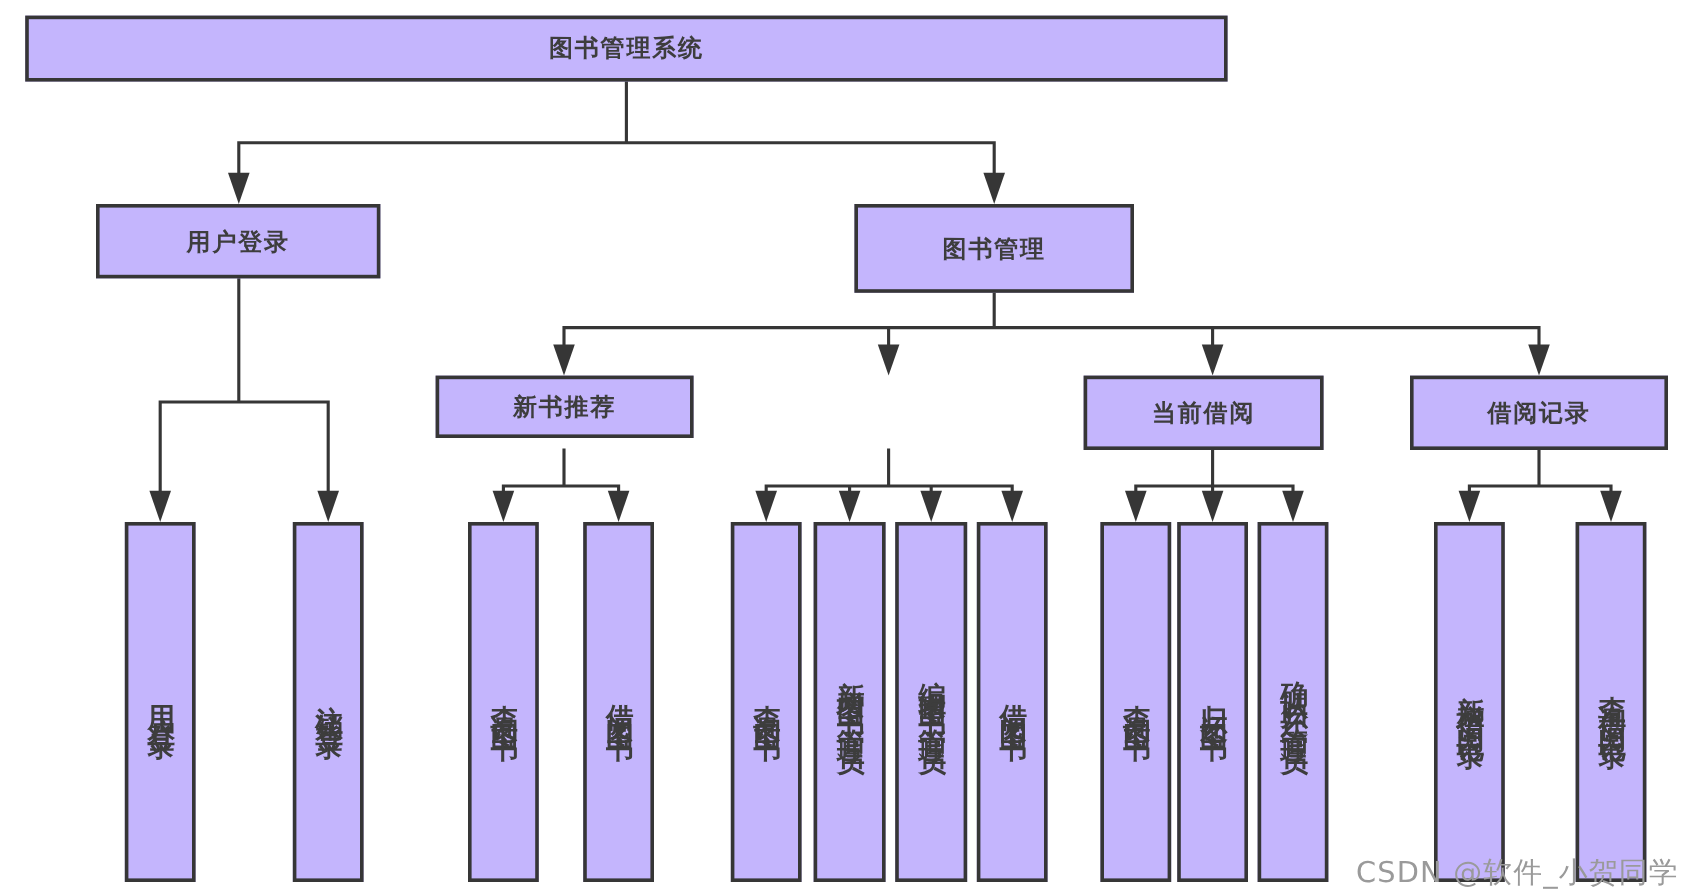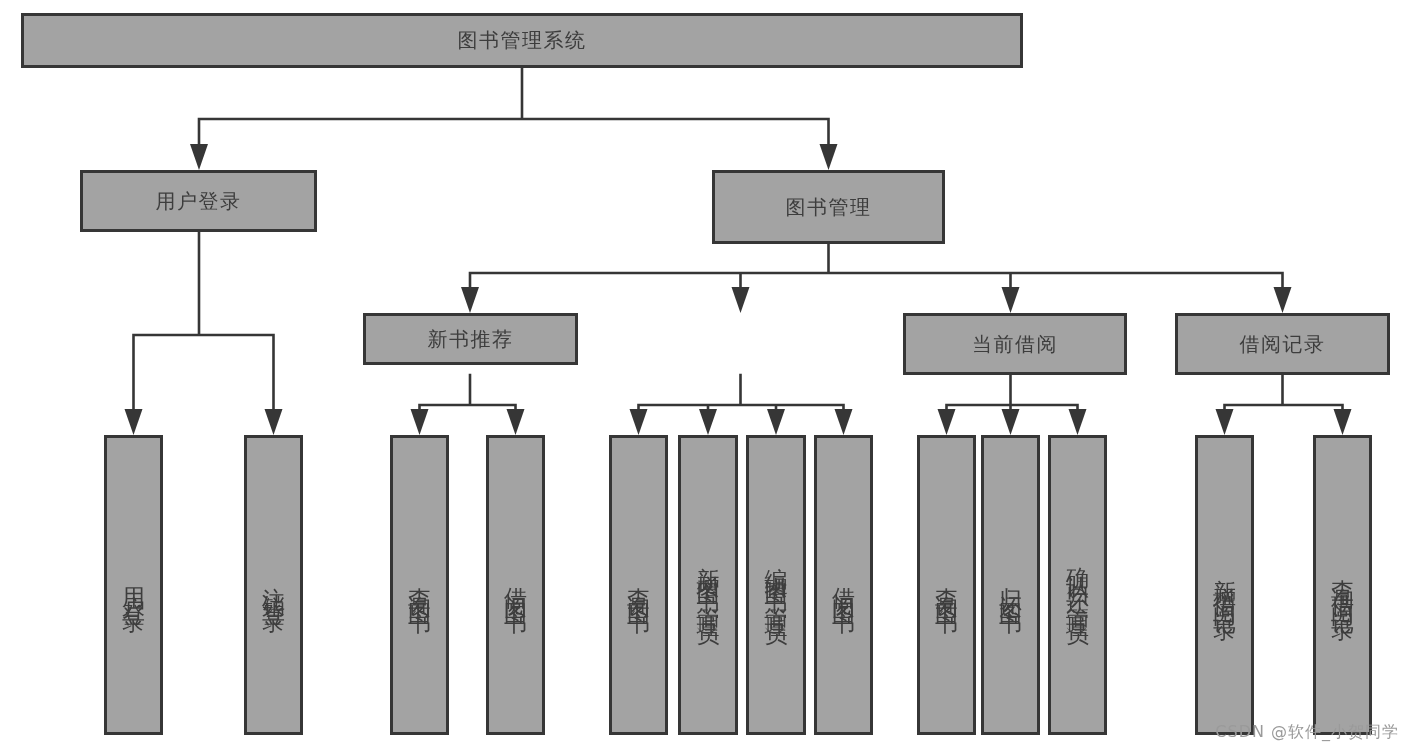--- a/index.html
+++ b/index.html
@@ -16,37 +16,38 @@
     font-family:"DejaVu Sans","Liberation Sans",sans-serif;
     overflow:hidden;
   }
   .wires{position:absolute;left:0;top:0;width:1405px;height:747px;}
   .wire{fill:none;stroke:var(--line);stroke-width:2.6;stroke-linecap:square;}
   .arrow{fill:var(--line);stroke:none;}
   .box{
     position:absolute;
     box-sizing:border-box;
     border:3px solid var(--line);
-    background:#a3a3a3;
+    background:#c4b5fd;
     color:var(--text);
     display:flex;align-items:center;justify-content:center;
     text-align:center;
+    font-weight:bold;
   }
   .hbox{font-size:20px;letter-spacing:1.5px;}
   .vbox{
     writing-mode:vertical-rl;
     text-orientation:mixed;
     font-size:23px;
     letter-spacing:8px;
     line-height:1;
   }
   .watermark{
     position:absolute;
     right:6px;bottom:4px;
-    font-size:16px;
+    font-size:24px;
     color:var(--wm);
     letter-spacing:1px;
     z-index:5;
     white-space:nowrap;
   }
 </style>
 </head>
 <body>
 
 <div class="stage">
@@ -86,21 +87,21 @@
     <polygon class="arrow" points="1215.5,409 1233.5,409 1224.5,435"></polygon>
     <polygon class="arrow" points="1333.5,409 1351.5,409 1342.5,435"></polygon>
   </svg>
 
   <div class="box hbox" style="left:21px;top:13px;width:1002px;height:55px">图书管理系统</div>
 
   <div class="box hbox" style="left:80px;top:170px;width:237px;height:62px">用户登录</div>
   <div class="box hbox" style="left:712px;top:170px;width:233px;height:74px">图书管理</div>
 
   <div class="box hbox" style="left:363px;top:313px;width:215px;height:52px">新书推荐</div>
-  <div class="box hbox" style="left:903px;top:313px;width:224px;height:62px">当前借阅</div>
+  <div class="box hbox" style="left:903px;top:313px;width:200px;height:62px">当前借阅</div>
   <div class="box hbox" style="left:1175px;top:313px;width:215px;height:62px">借阅记录</div>
 
   <div class="box vbox" style="left:104px;top:435px;width:59px;height:300px">用户登录</div>
   <div class="box vbox" style="left:244px;top:435px;width:59px;height:300px">注销登录</div>
 
   <div class="box vbox" style="left:390px;top:435px;width:59px;height:300px">查询图书</div>
   <div class="box vbox" style="left:486px;top:435px;width:59px;height:300px">借阅图书</div>
 
   <div class="box vbox" style="left:609px;top:435px;width:59px;height:300px">查询图书</div>
   <div class="box vbox" style="left:678px;top:435px;width:60px;height:300px">新增图书（管理员）</div>

